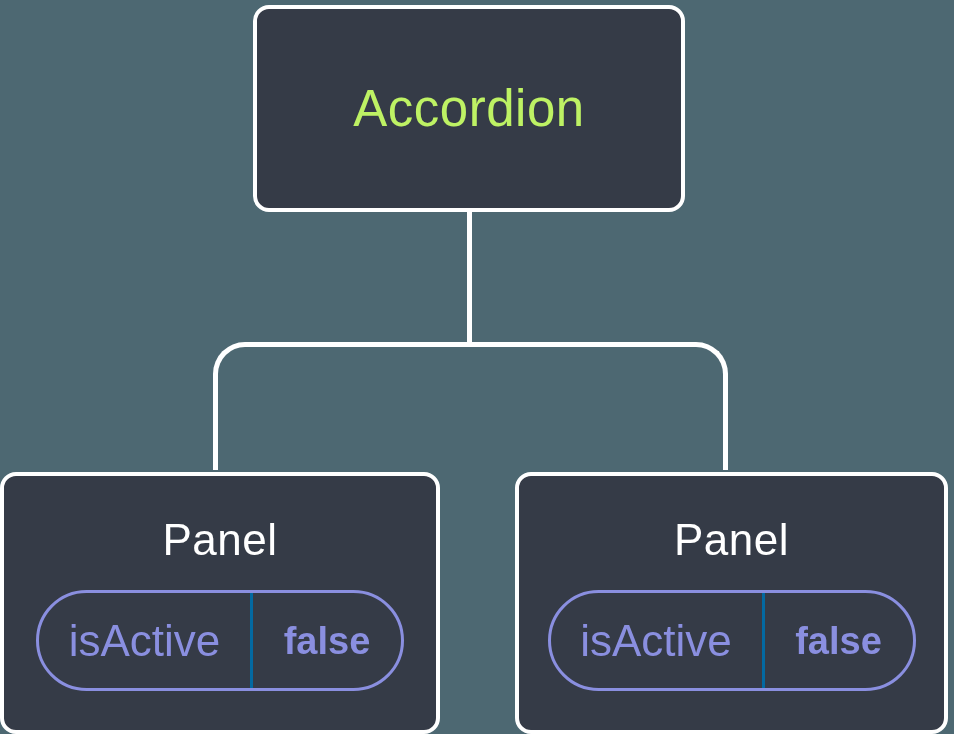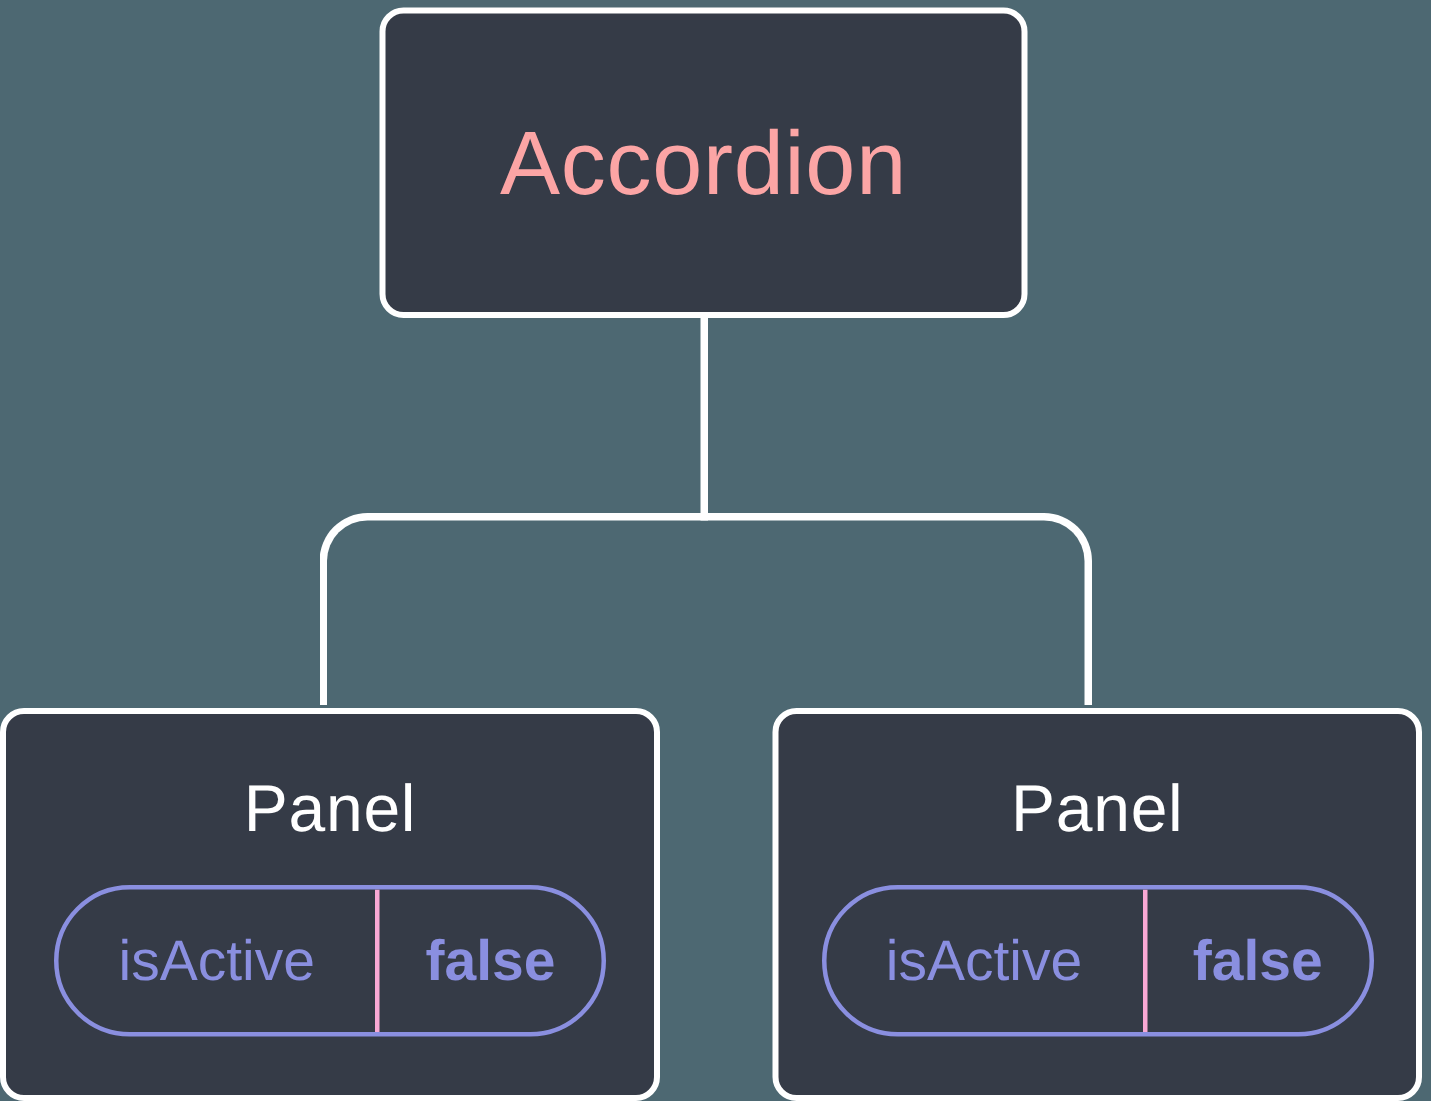--- a/index.html
+++ b/index.html
@@ -16,22 +16,22 @@
     overflow: hidden;
   }
   .node {
     position: absolute;
     background: #353b47;
     border: 4px solid #ffffff;
     border-radius: 16px;
     box-sizing: border-box;
   }
   .node-label {
-    color: #fca5a5;
-    font-size: 60px;
+    color: #bef264;
+    font-size: 51px;
     font-weight: 500;
     line-height: 1;
     letter-spacing: 0.5px;
   }
   .root-node {
     left: 253px;
     top: 5px;
     width: 432px;
     height: 207px;
     display: flex;
@@ -84,26 +84,26 @@
     box-sizing: border-box;
     border: 3px solid #8a8fe0;
     border-radius: 52px;
     display: flex;
     overflow: hidden;
   }
   .state-key {
     width: 214px;
     flex: none;
     box-sizing: border-box;
-    border-right: 3px solid #f9a8d4;
+    border-right: 3px solid #0369a1;
     display: flex;
     align-items: center;
     justify-content: center;
     color: #8a8fe0;
-    font-size: 38px;
+    font-size: 44px;
     font-weight: 400;
     line-height: 1;
   }
   .state-value {
     flex: 1;
     display: flex;
     align-items: center;
     justify-content: center;
     color: #8a8fe0;
     font-size: 38px;

